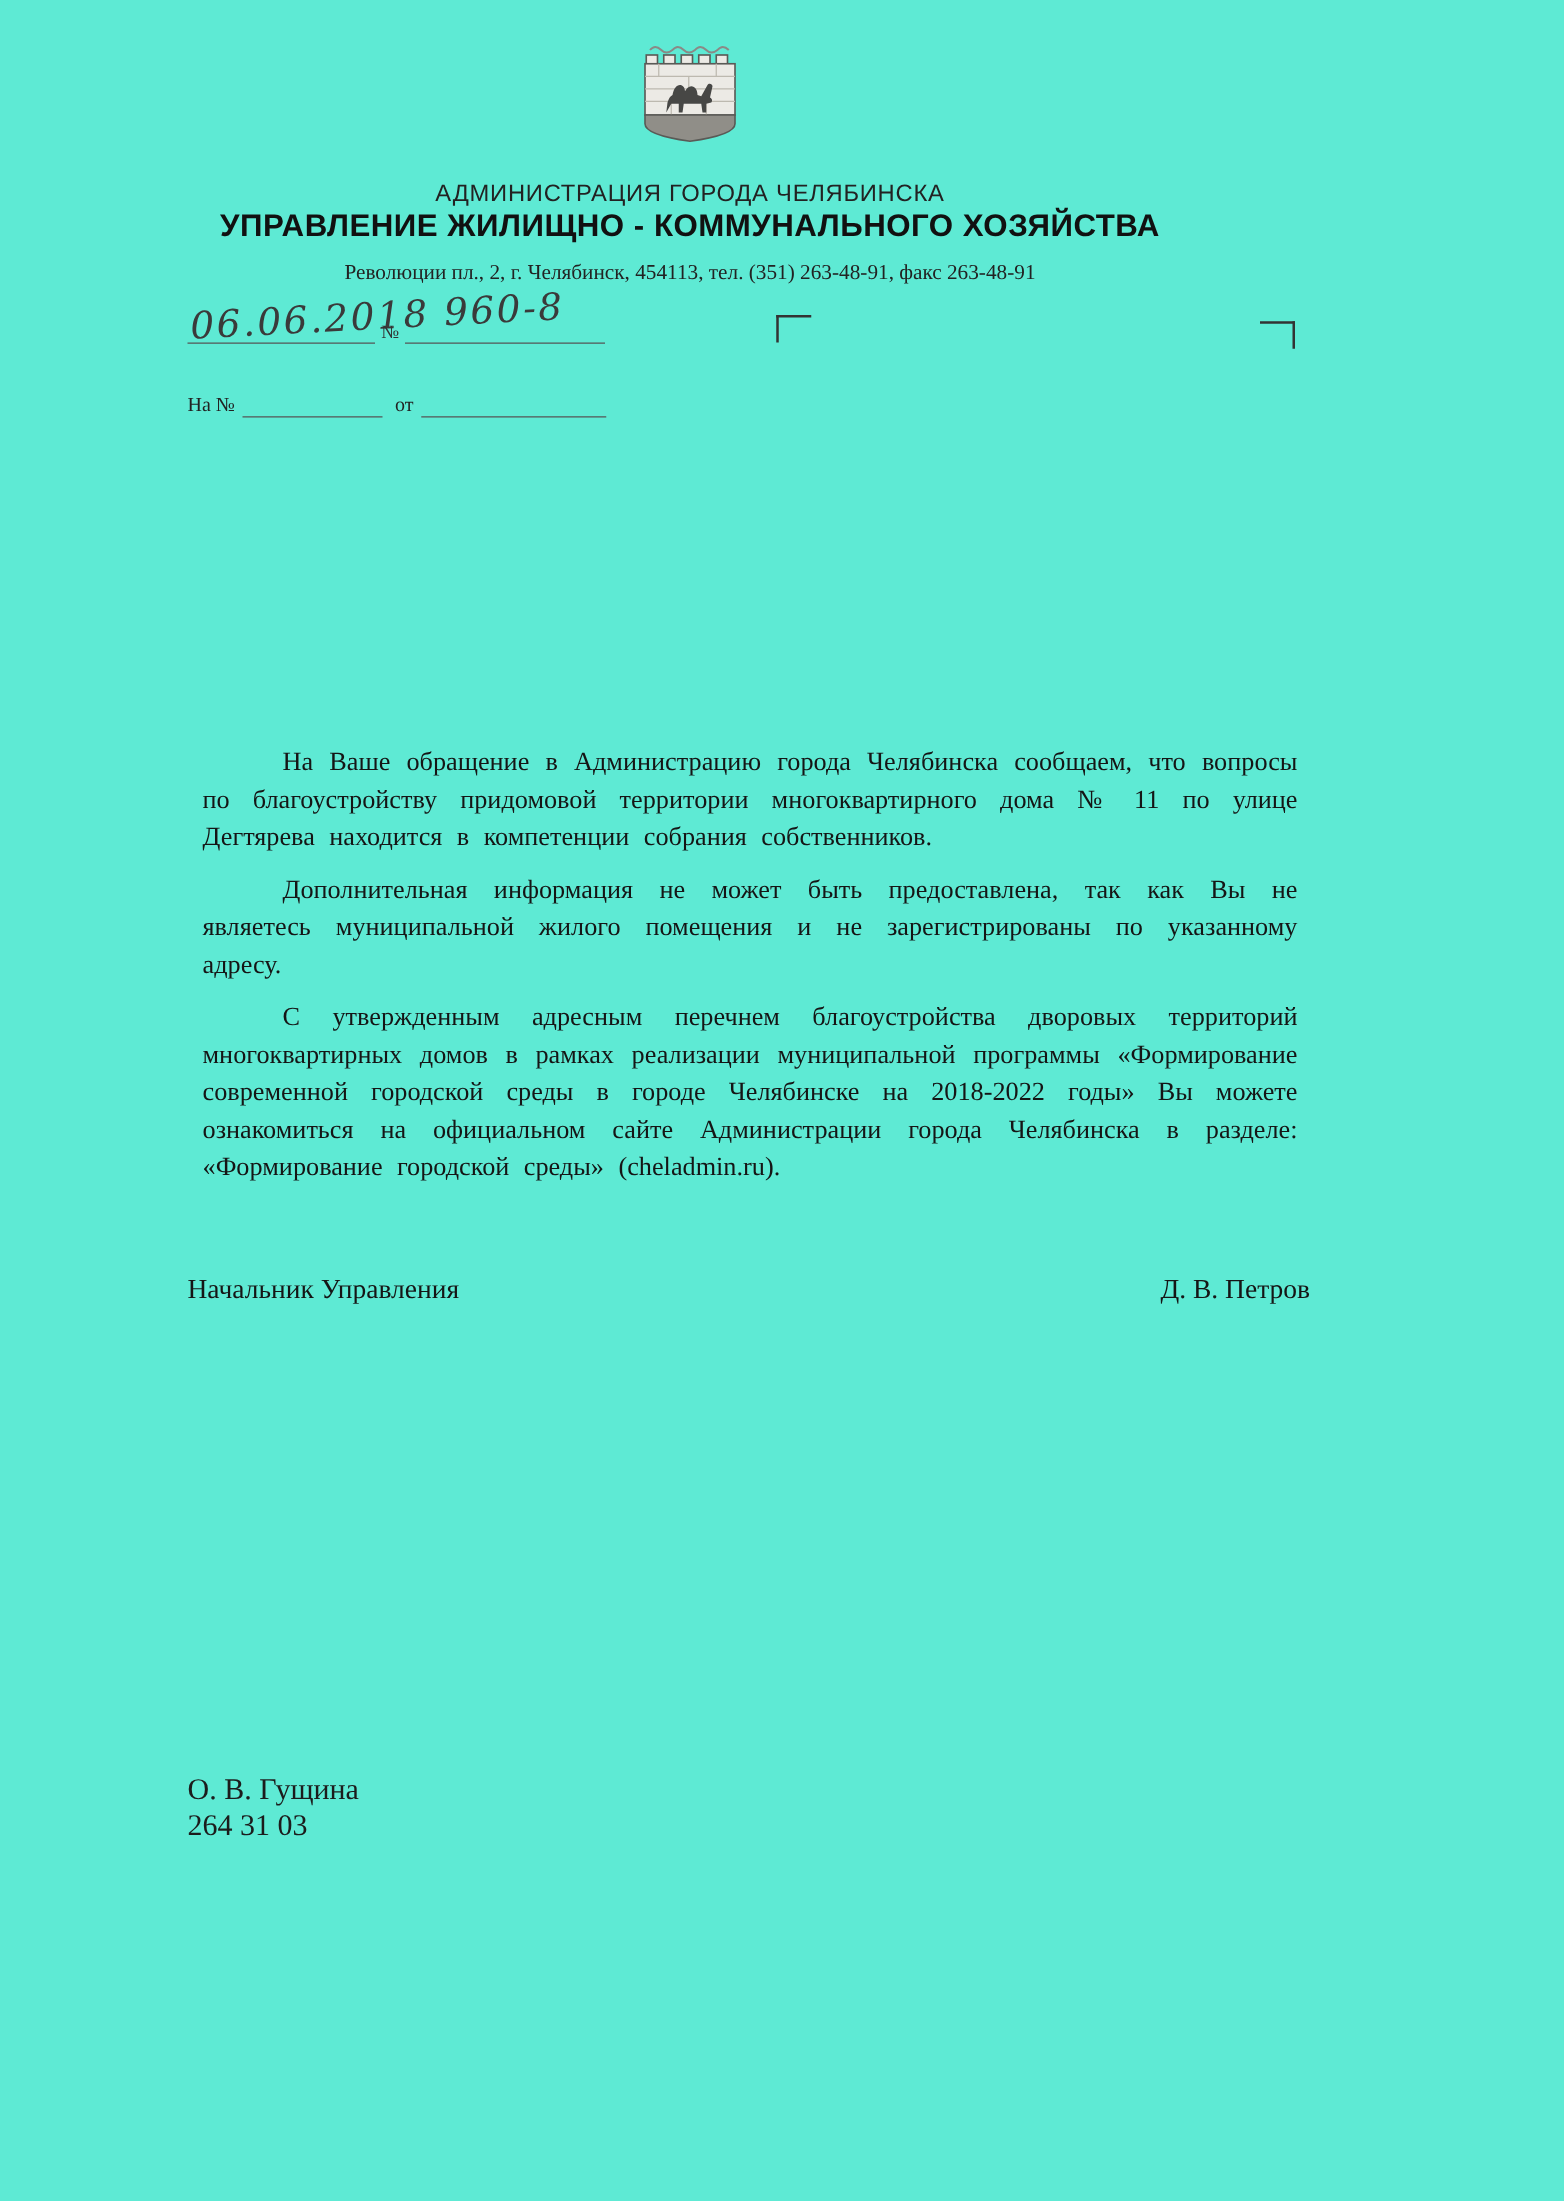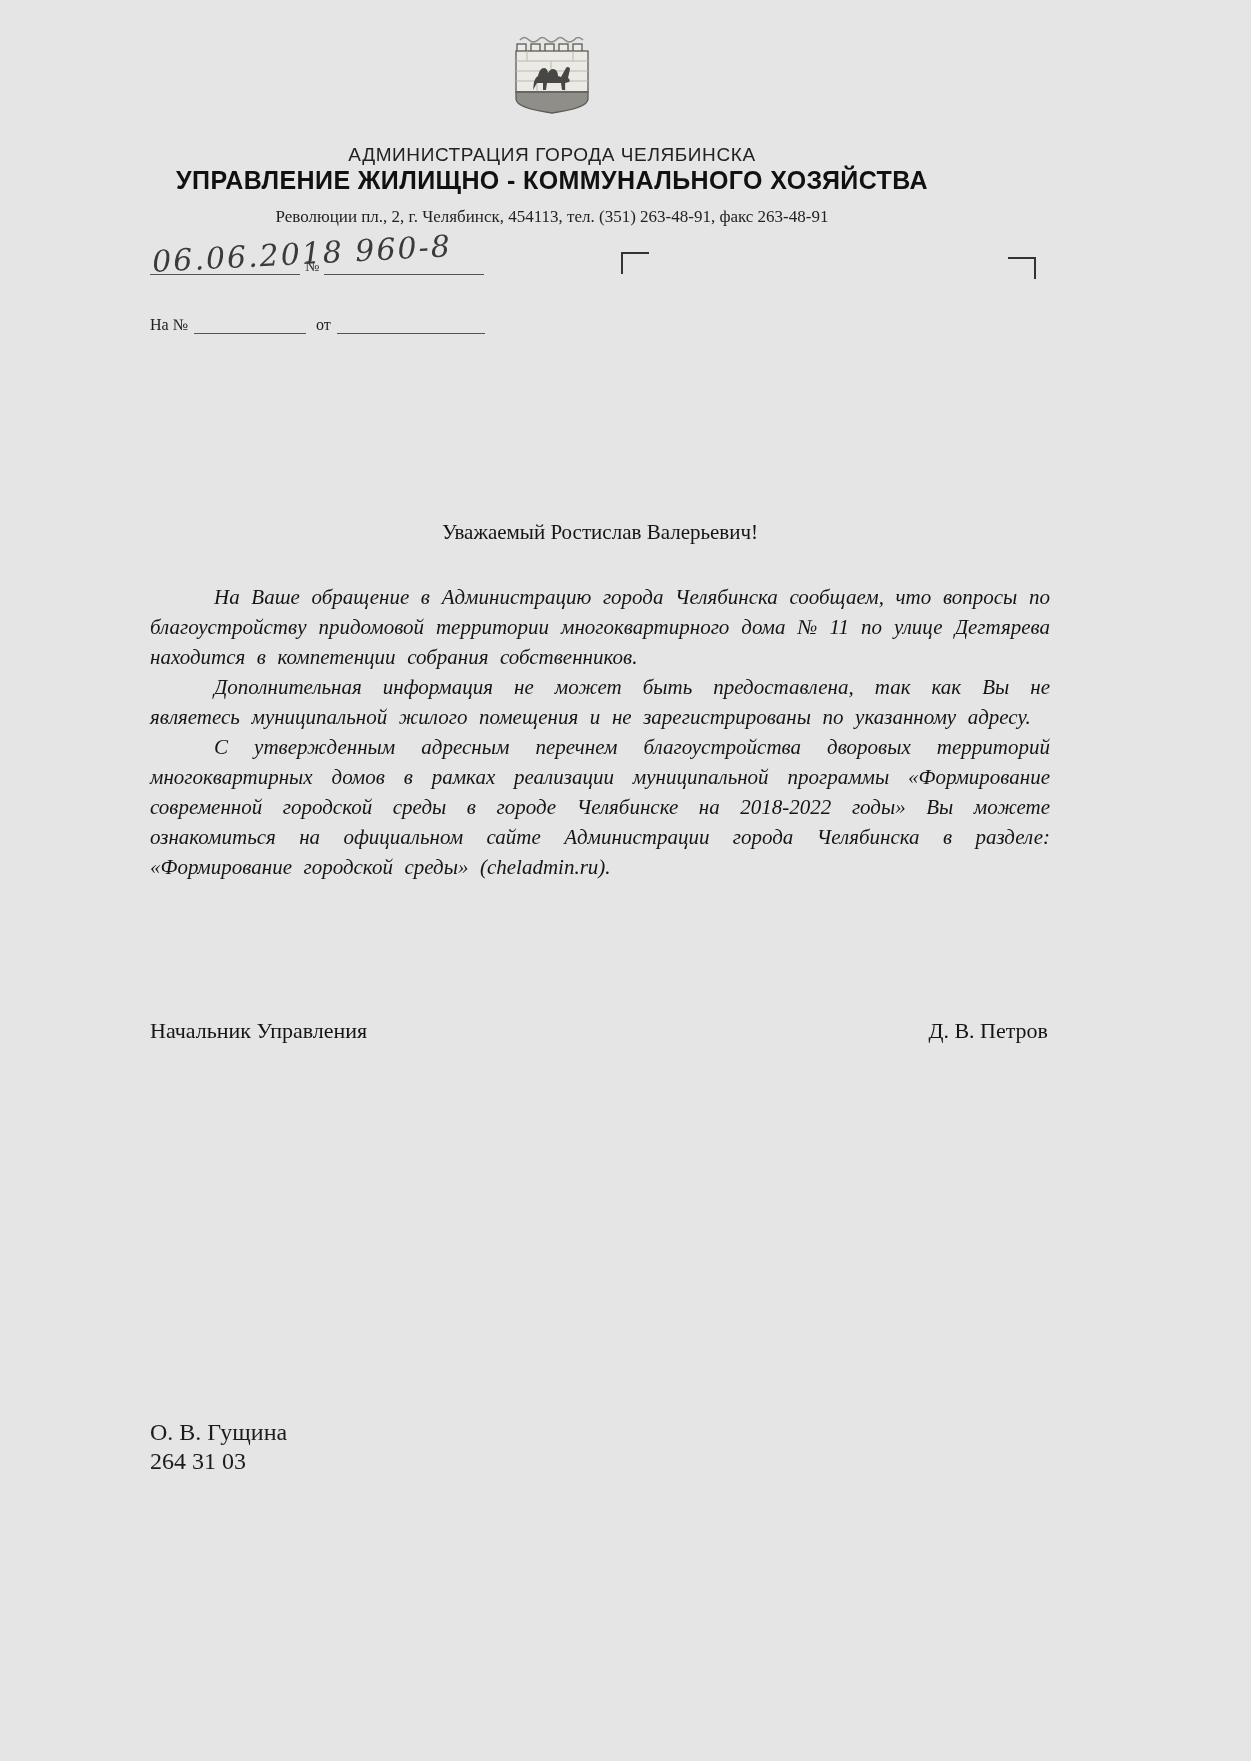--- a/index.html
+++ b/index.html
@@ -1,20 +1,20 @@
 <!DOCTYPE html>
 <html><head>
 <meta charset="utf-8">
 <style>
   html,body{margin:0;padding:0;background:#ffffff;}
   .page{
     position:relative;
     width:1251px;
     height:1761px;
-    background:#e5e5e5;
+    background:#5eead4;
     font-family:"Liberation Serif", serif;
     color:#1c1c1c;
     overflow:hidden;
   }
   
   .letterhead{
     position:absolute;
     left:0; top:34px;
     width:1104px;
     text-align:center;
@@ -102,24 +102,23 @@
   .letter-body{
     position:absolute;
     left:150px; top:582px;
     width:900px;
     font-size:21px;
     line-height:30px;
     text-align:justify;
     color:#151515;
   }
   .letter-body p{
-    margin:0;
+    margin:12px;
     text-indent:64px;
     word-spacing:.3em;
-    font-style:italic;
   }
   
   .sig-row{
     position:absolute;
     left:150px; top:1018px;
     width:898px;
     display:flex;
     justify-content:space-between;
     font-size:22px;
     color:#151515;
@@ -187,21 +186,20 @@
     <span class="lbl">На №</span>
     <span class="seg seg1"></span>
     <span class="lbl2">от</span>
     <span class="seg seg2"></span>
   </div>
 
   <div class="corner-mark corner-left"></div>
   <div class="corner-mark corner-right"></div>
 
 
-  <div class="salutation">Уважаемый Ростислав Валерьевич!</div>
 
   <div class="letter-body">
     <p>На Ваше обращение в Администрацию города Челябинска сообщаем, что вопросы по благоустройству придомовой территории многоквартирного дома № 11 по улице Дегтярева находится в компетенции собрания собственников.</p>
     <p>Дополнительная информация не может быть предоставлена, так как Вы не являетесь муниципальной жилого помещения и не зарегистрированы по указанному адресу.</p>
     <p>С утвержденным адресным перечнем благоустройства дворовых территорий многоквартирных домов в рамках реализации муниципальной программы «Формирование современной городской среды в городе Челябинске на 2018-2022 годы» Вы можете ознакомиться на официальном сайте Администрации города Челябинска  в разделе: «Формирование городской среды» (cheladmin.ru).</p>
   </div>
 
   <div class="sig-row">
     <span>Начальник Управления</span>
     <span>Д. В. Петров</span>

